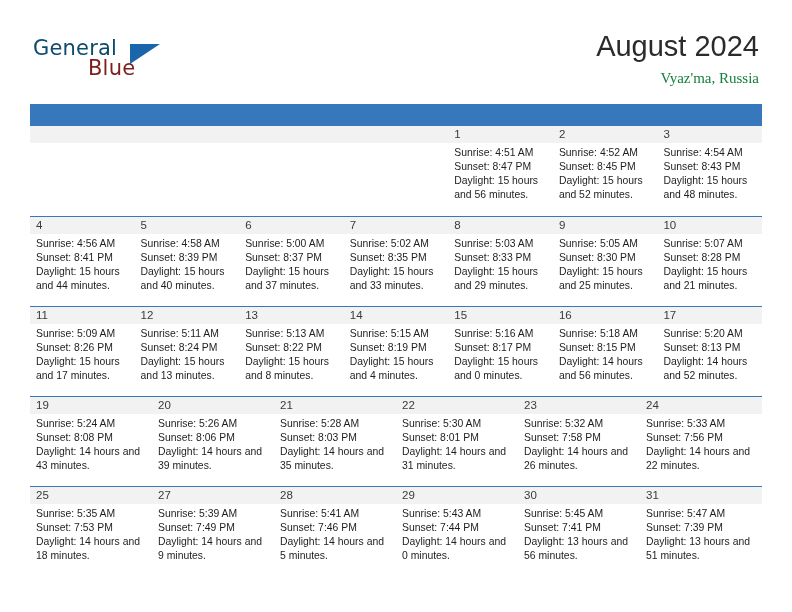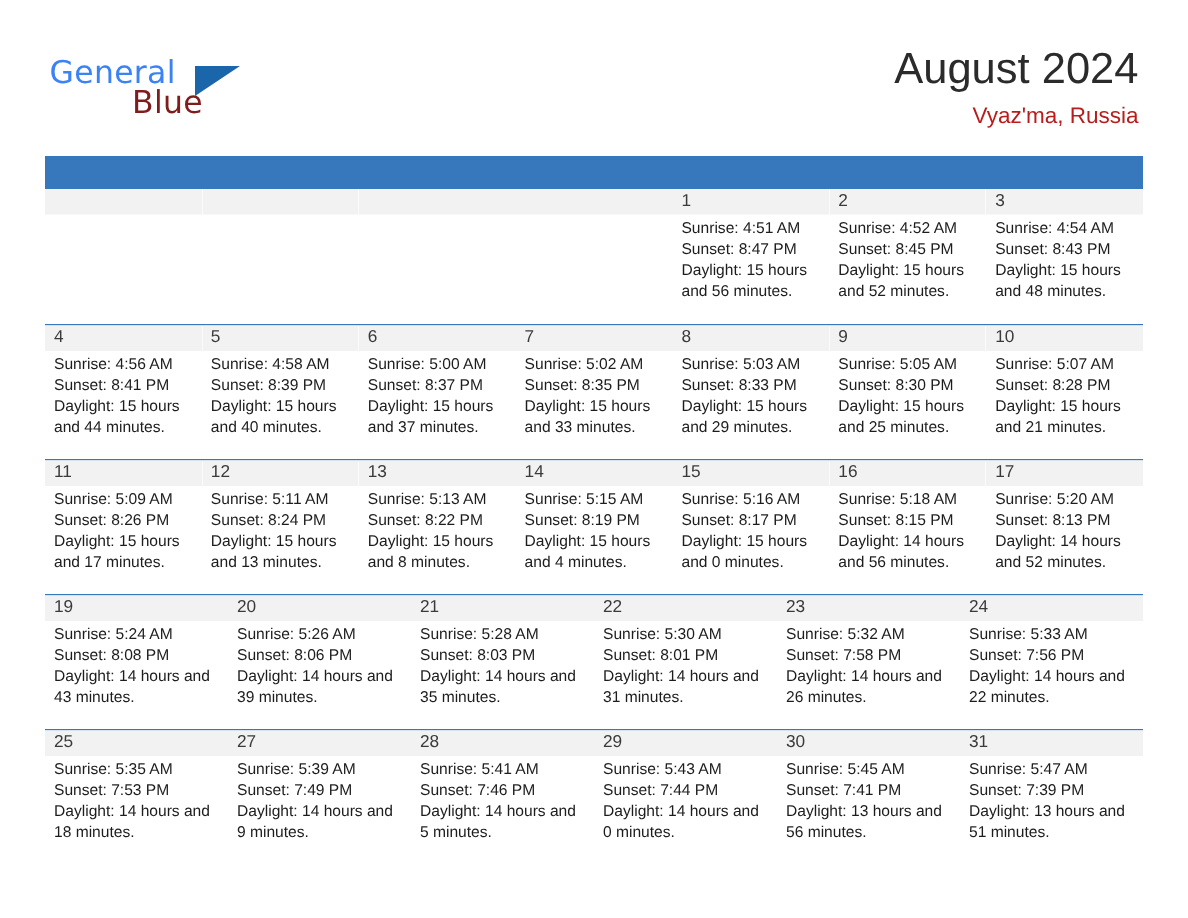--- a/index.html
+++ b/index.html
@@ -35,21 +35,21 @@
     top: 36px;
     width: 210px;
     height: 52px;
   }
   .brand-general {
     position: absolute;
     left: 0;
     top: 0;
     font-size: 21px;
     letter-spacing: 0.2px;
-    color: #3b82f6;
+    color: #0c4a6e;
     font-family: "DejaVu Sans", sans-serif;
   }
   .brand-blue {
     position: absolute;
     left: 55px;
     top: 20px;
     font-size: 21px;
     letter-spacing: 0.2px;
     color: #7f1d1d;
     font-family: "DejaVu Sans", sans-serif;
@@ -74,24 +74,24 @@
     font-size: 29px;
     font-weight: normal;
     color: #2b2b2b;
     line-height: 36px;
     white-space: nowrap;
     font-family: "Liberation Sans", sans-serif;
   }
   .cal-subtitle {
     margin-top: 5px;
     font-size: 15px;
-    color: #b91c1c;
+    color: #15803d;
     line-height: 18px;
     white-space: nowrap;
-    font-family: Liberation Sans, sans-serif;
+    font-family: Liberation Serif, serif;
   }
 
   
   .calendar {
     position: absolute;
     left: 30px;
     top: 104px;
     width: 732px;
   }
   .weekday-row {

